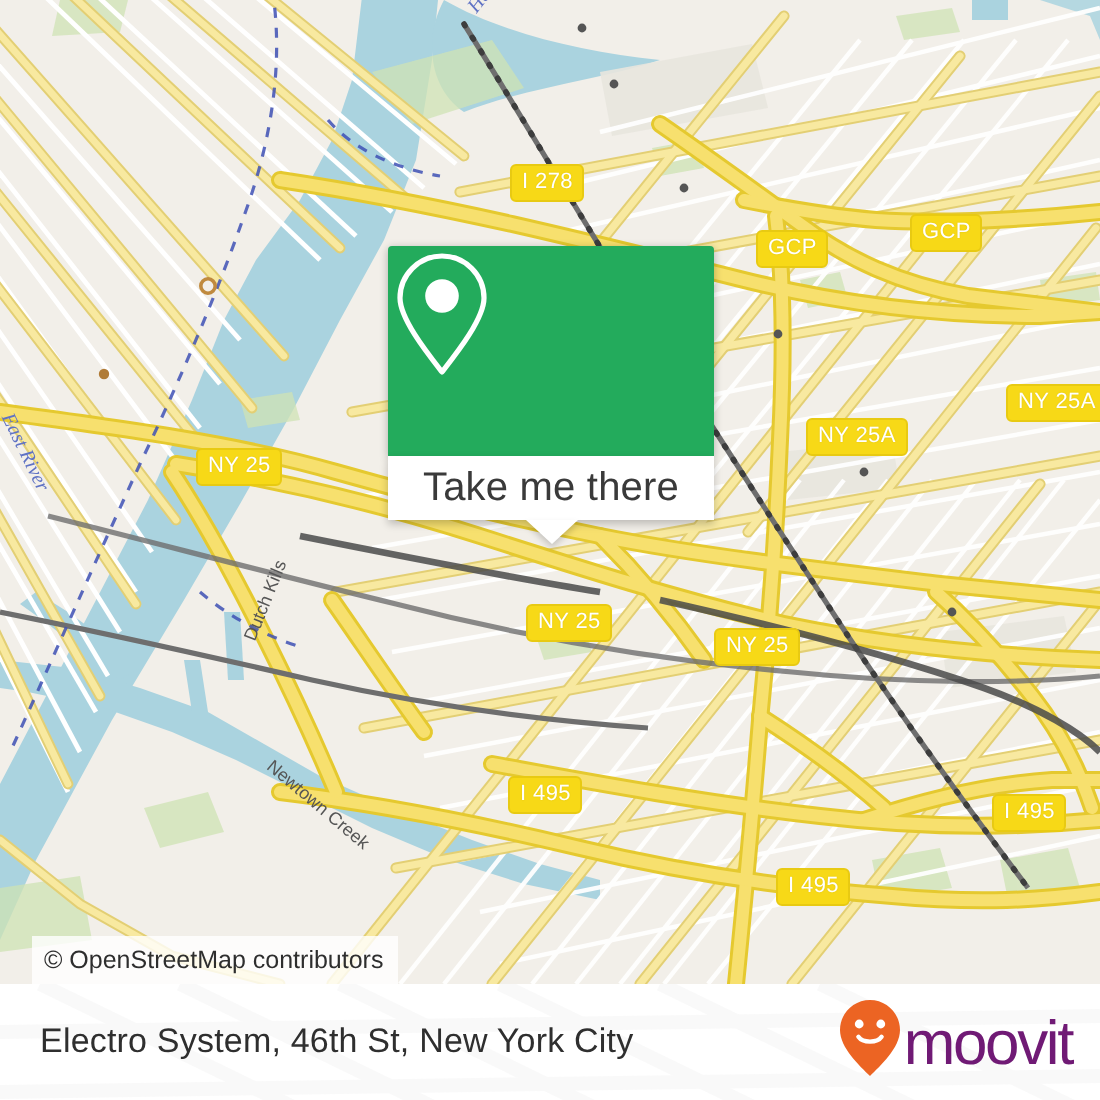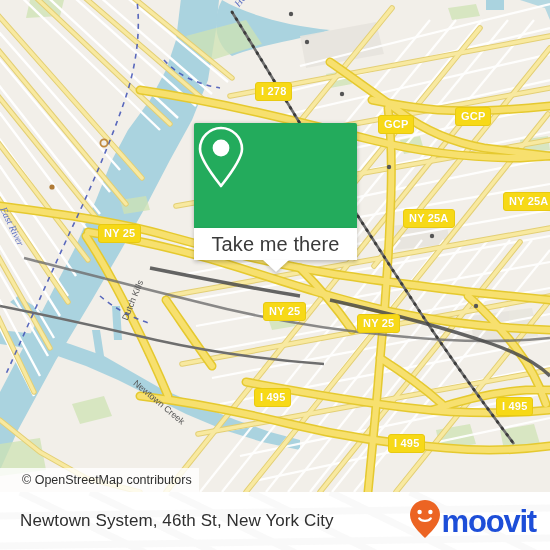--- a/index.html
+++ b/index.html
@@ -14,21 +14,21 @@
   #map{position:absolute;left:0;top:0;width:550px;height:492px;overflow:hidden;background:#f2efe9;}
   #map svg{position:absolute;left:0;top:0;}
 
   
   .shield{
     position:absolute;
     background:#f7d917;
     border:1px solid #e8ca12;
     border-radius:3px;
     color:#ffffff;
-    font-weight:bold;
+    font-weight:normal;
     font-size:11px;
     line-height:14px;
     padding:1px 5px 2px 5px;
     white-space:nowrap;
     text-shadow:0 0 1px rgba(0,0,0,.10);
     letter-spacing:.2px;
   }
 
   
   .waterlabel{
@@ -42,27 +42,27 @@
   .darklabel{
     position:absolute;
     color:#555;
     font-size:9px;
     white-space:nowrap;
     font-family:"Liberation Sans",sans-serif;
   }
 
   
   #attrib{
-    position:absolute;left:0;bottom:0;
+    position:absolute;left:16px;bottom:0;
     background:rgba(255,255,255,.80);
     color:#2e2e2e;
     font-size:12.5px;
     line-height:24px;
     height:24px;
-    padding:0 7px 0 22px;
+    padding:0 7px 0 6px;
     white-space:nowrap;
     margin-top:15px;
   }
 
   
   #popup{position:absolute;left:194px;top:123px;width:163px;}
   #popup-head{
     height:105px;width:100%;
     background:#23ab5c;
     border-radius:2px 2px 0 0;
@@ -98,21 +98,21 @@
     position:absolute;left:0;top:-492px;width:550px;height:550px;
     opacity:.055;pointer-events:none;
   }
   #footer-inner{
     position:relative;width:100%;height:100%;
     display:flex;align-items:center;justify-content:space-between;
     padding:0 14px 0 20px;box-sizing:border-box;
   }
   #footer-title{color:#2f2f2f;font-size:17px;white-space:nowrap;letter-spacing:.1px;}
   #brand{display:flex;align-items:center;gap:1px;}
-  #brand-word{color:#1d4ed8;font-size:31px;font-weight:bold;letter-spacing:-1.2px;line-height:31px;}
+  #brand-word{color:#701a75;font-size:31px;font-weight:normal;letter-spacing:-1.2px;line-height:31px;}
 </style>
 </head>
 <body>
 
 <div id="app">
 
   <div id="map">
 
     <svg width="550" height="492" viewBox="0 0 550 492">
       <defs>
@@ -414,21 +414,21 @@
           <path d="M 170,492 L 310,560"></path>
             <path d="M 250,492 L 390,560"></path>
           <path d="M 330,492 L 470,560"></path>
             <path d="M 410,492 L 550,560"></path>
           <path d="M 0,516 L 550,508"></path>
             <path d="M 0,546 L 550,538"></path>
         </g>
       </svg>
     </div>
     <div id="footer-inner">
-      <div id="footer-title">Newtown System, 46th St, New York City</div>
+      <div id="footer-title">Electro System, 46th St, New York City</div>
       <div id="brand">
         <span>
           <svg width="32" height="40" viewBox="0 0 32 40" aria-hidden="true">
             <path d="M16 1 C7.7 1 1 7.7 1 16 C1 25 11 34 16 39 C21 34 31 25 31 16 C31 7.7 24.3 1 16 1 Z" fill="#ec6423"></path>
             <circle cx="10.6" cy="13" r="2.2" fill="#ffffff"></circle>
             <circle cx="21.4" cy="13" r="2.2" fill="#ffffff"></circle>
             <path d="M 10.2 19.4 C 12.4 22.6 19.6 22.6 21.8 19.4" fill="none" stroke="#ffffff" stroke-width="2.2" stroke-linecap="round"></path>
           </svg>
         </span>
         <span id="brand-word">moovit</span>

